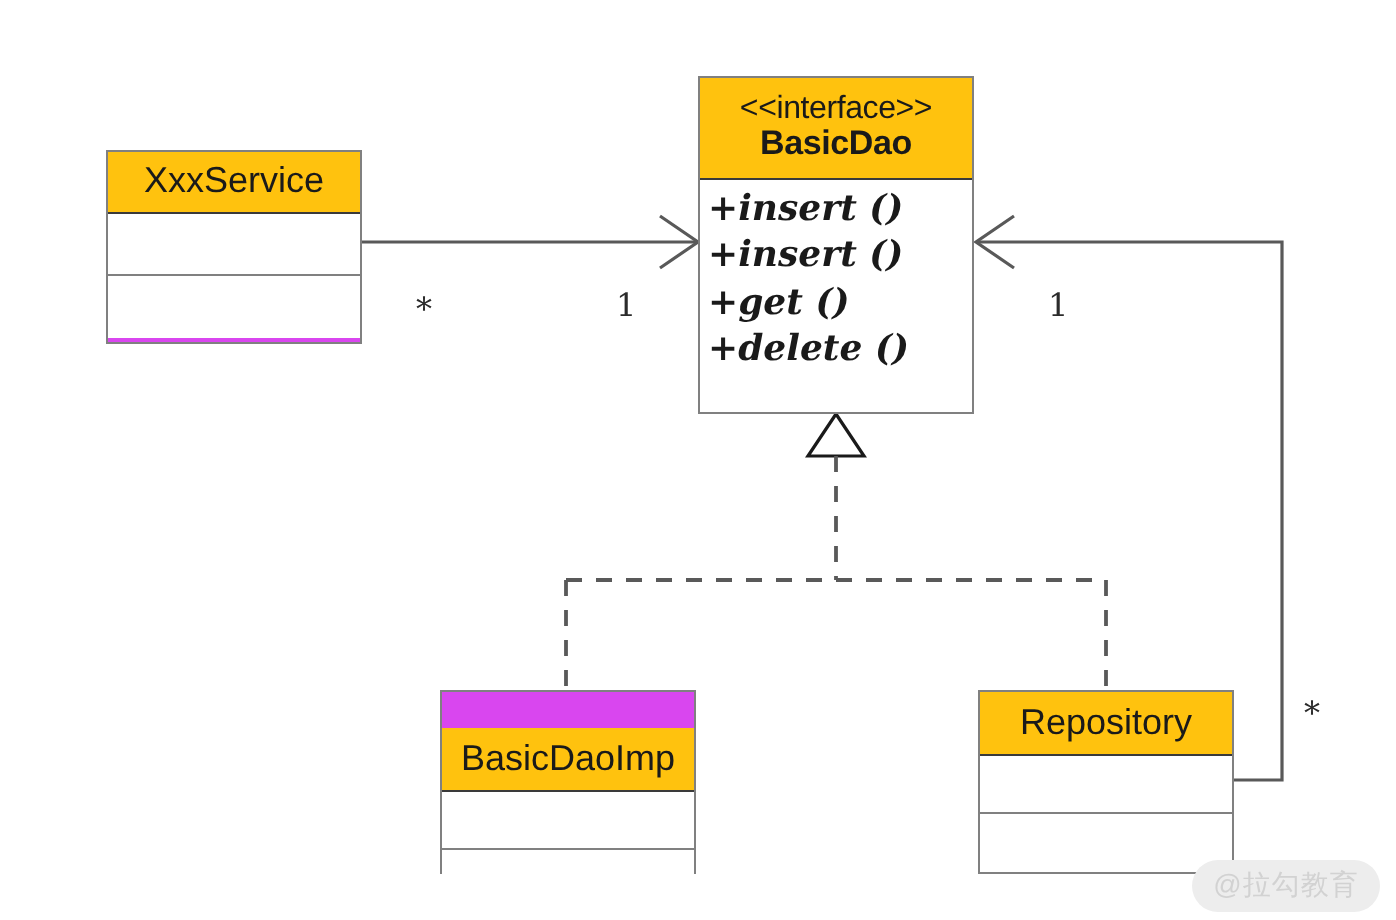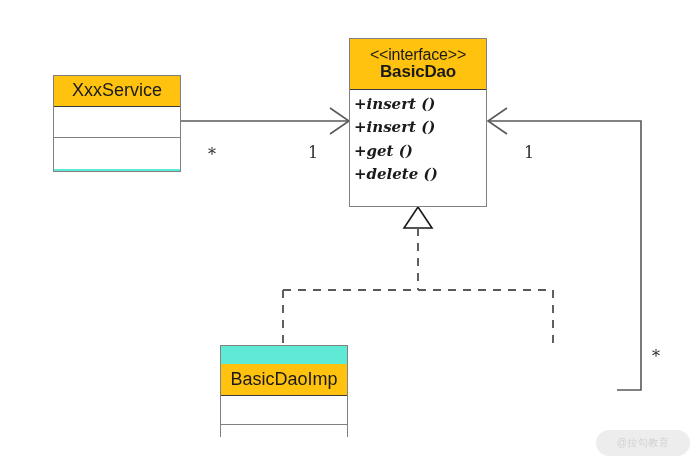--- a/index.html
+++ b/index.html
@@ -23,21 +23,21 @@
     top: 0;
     width: 698px;
     height: 460px;
   }
 
   
   .uml-class {
     position: absolute;
     box-sizing: border-box;
     border: 1.6px solid #808080;
-    background: #5eead4;
+    background: #d946ef;
     z-index: 5;
   }
   .uml-header {
     box-sizing: border-box;
     background: #FFC20E;
     border-bottom: 1.6px solid #3a3a3a;
     text-align: center;
     color: #1a1a1a;
     display: flex;
     flex-direction: column;
@@ -68,21 +68,21 @@
     border-bottom: 1.6px solid #808080;
   }
   .ops {
     box-sizing: border-box;
     padding: 3px 0 0 4px;
   }
   .op {
     font-family: "DejaVu Serif", serif;
     font-style: italic;
     font-weight: bold;
-    font-size: 15px;
+    font-size: 18px;
     color: #1a1a1a;
     line-height: 23.3px;
     white-space: nowrap;
   }
 
   
   .mult {
     position: absolute;
     font-family: "DejaVu Serif", serif;
     font-size: 16px;
@@ -93,21 +93,21 @@
 
   
   .watermark {
     position: absolute;
     display: flex;
     align-items: center;
     justify-content: center;
     background: #ededed;
     border-radius: 14px;
     color: #d2d2d2;
-    font-size: 10px;
+    font-size: 14px;
     letter-spacing: 0.5px;
     z-index: 8;
   }
 </style>
 </head>
 <body>
 
 <div id="canvas">
 
   <svg id="edges" viewBox="0 0 698 460" xmlns="http://www.w3.org/2000/svg">
@@ -158,20 +158,27 @@
   </div>
 
   <div class="uml-class" style="left:220px; top:345px; width:128px; height:92px;">
     <div class="uml-header" style="height:32px;margin-top:18px;">
       <span class="cls-name-single">BasicDaoImp</span>
     </div>
     <div class="uml-compartment divided" style="height:29px;"></div>
     <div class="uml-compartment" style="height:29px;"></div>
   </div>
 
+  <div class="uml-class" style="left:489px; top:345px; width:128px; height:92px;">
+    <div class="uml-header" style="height:32px;">
+      <span class="cls-name-single">Repository</span>
+    </div>
+    <div class="uml-compartment divided" style="height:29px;"></div>
+    <div class="uml-compartment" style="height:29px;"></div>
+  </div>
 
   <div class="mult" style="left:208px; top:145px;">*</div>
 
   <div class="mult" style="left:308px; top:143px;">1</div>
 
   <div class="mult" style="left:524px; top:143px;">1</div>
 
   <div class="mult" style="left:652px; top:347px;">*</div>
 
   <div class="watermark" style="left:596px; top:430px; width:94px; height:26px;">

